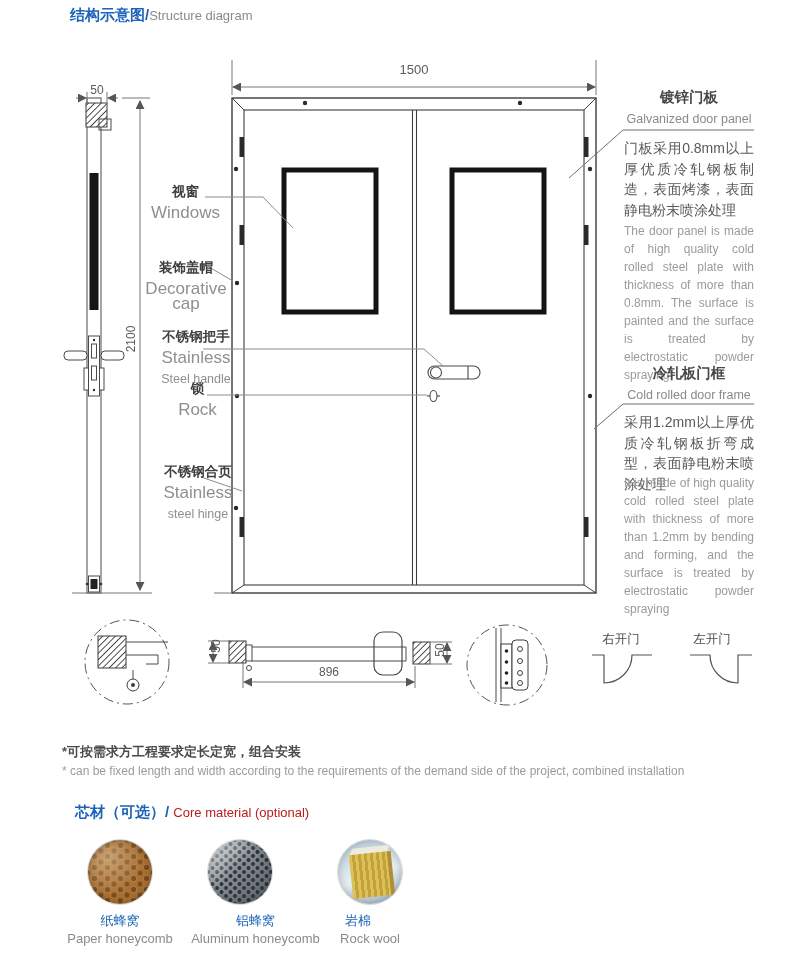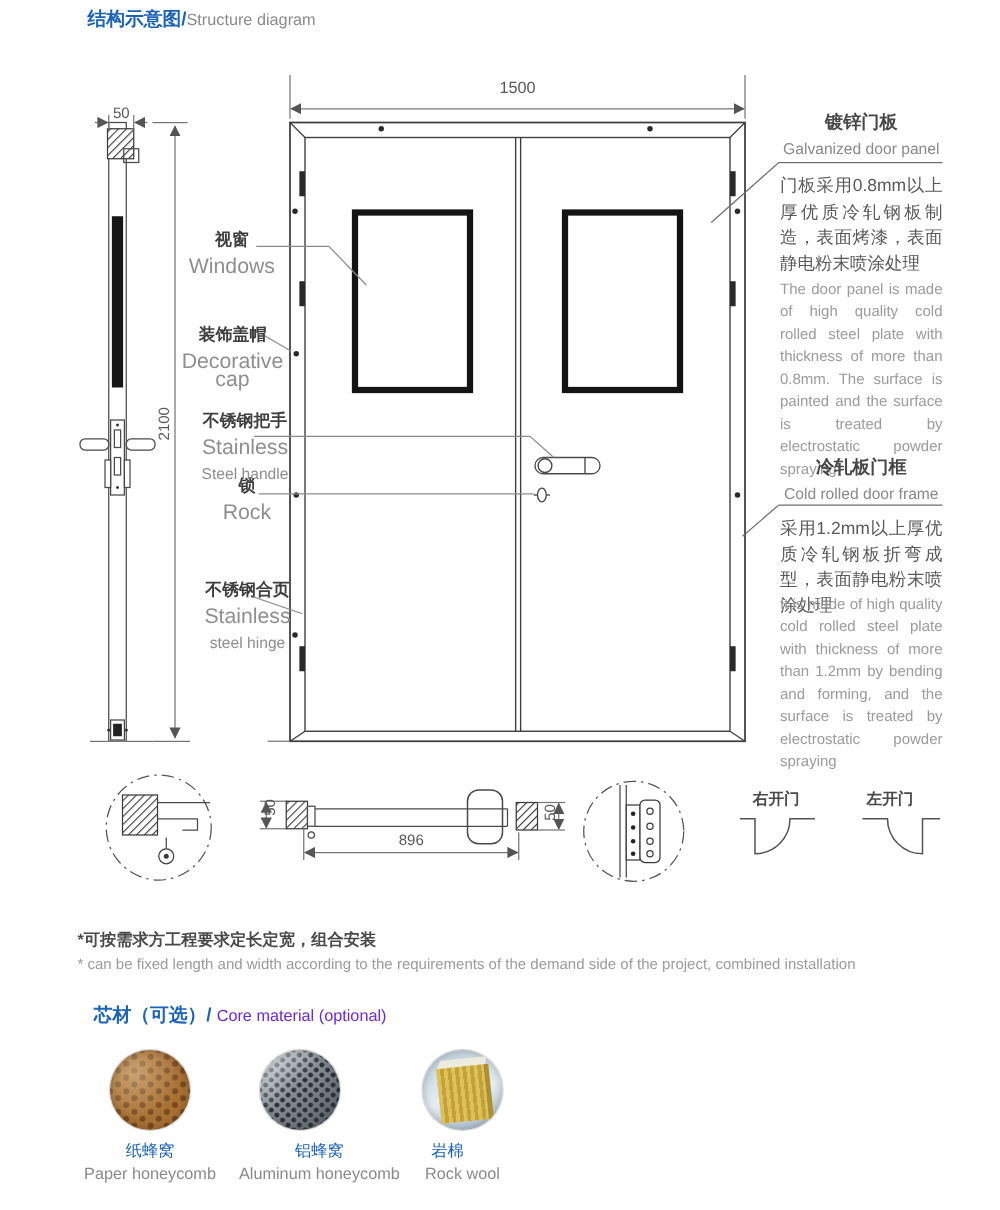--- a/index.html
+++ b/index.html
@@ -26,30 +26,30 @@
   
   .rsec{left:623px;width:132px;text-align:center;}
   .rsec .t-cn{font-size:14.5px;font-weight:bold;color:#474747;}
   .rsec .t-en{font-size:12.5px;color:#8a8a8a;}
   .body-cn{left:624px;width:130px;font-size:14px;color:#595959;line-height:20.5px;
            text-align:justify;text-align-last:left;}
   .body-en{left:624px;width:130px;font-size:12px;color:#9b9b9b;line-height:18px;
            text-align:justify;text-align-last:left;}
 
   
-  .swing{width:72px;text-align:center;font-size:12.5px;font-weight:bold;color:#4a4a4a;}
+  .swing{width:72px;text-align:center;font-size:12.5px;font-weight:normal;color:#4a4a4a;}
 
   
   .note-cn{left:62px;top:743px;font-size:13px;font-weight:bold;color:#4a4a4a;}
   .note-en{left:62px;top:764px;font-size:12px;color:#9b9b9b;}
 
   
   .core-hdr{left:75px;top:803px;white-space:nowrap;}
   .core-hdr .cn{font-size:15px;font-weight:bold;color:#1a63b8;}
-  .core-hdr .en{font-size:13px;color:#6d28d9;}
+  .core-hdr .en{font-size:13px;color:#b91c1c;}
   .mat-photo{width:64px;height:64px;border-radius:50%;overflow:hidden;
              box-shadow:0 0 0 1px #d8d8d8, inset 0 0 8px rgba(0,0,0,.25);}
   .paper{background:
       radial-gradient(circle at 30% 28%, rgba(255,238,205,.4), transparent 60%),
       radial-gradient(circle, #7a4a1e 2.2px, #b07a3c 3px, transparent 3.8px) 0 0/13px 11px,
       radial-gradient(circle, #7a4a1e 2.2px, #b07a3c 3px, transparent 3.8px) 6.5px 5.5px/13px 11px,
       #a86f33;}
   .alum{background:
       linear-gradient(135deg, rgba(242,246,248,.85), rgba(242,246,248,0) 45%),
       radial-gradient(circle, #2e3338 1.6px, transparent 2.3px) 0 0/9px 8px,

